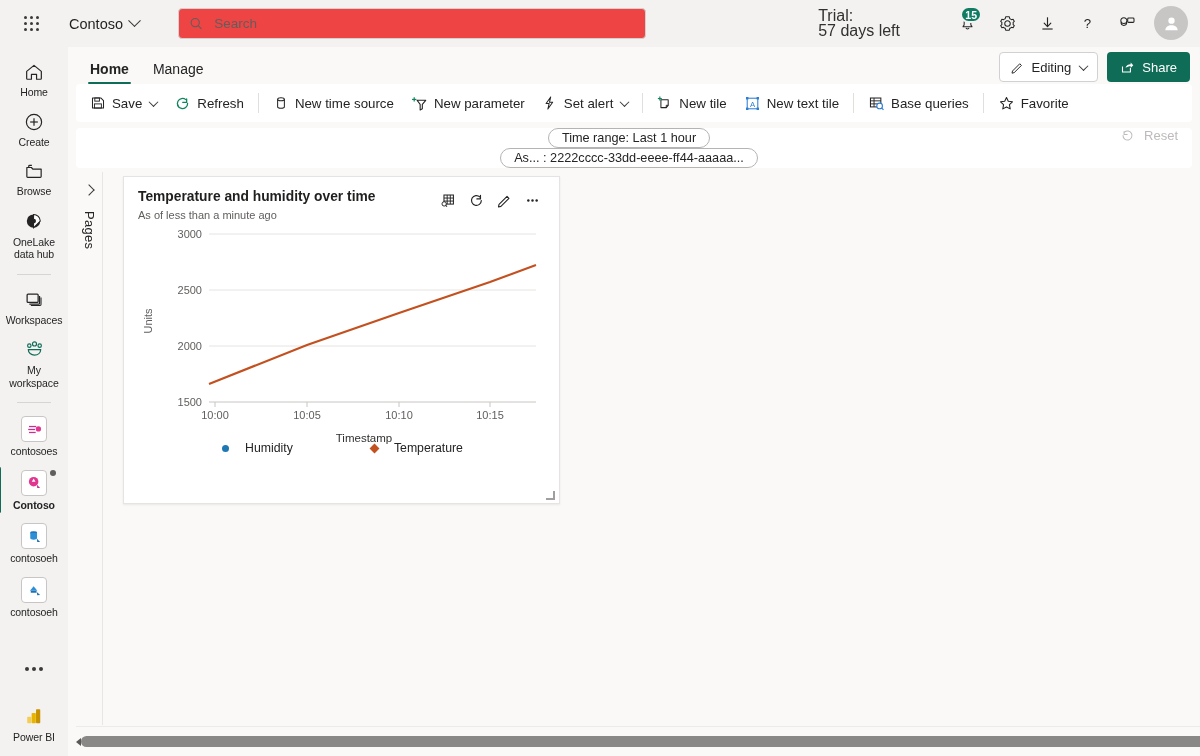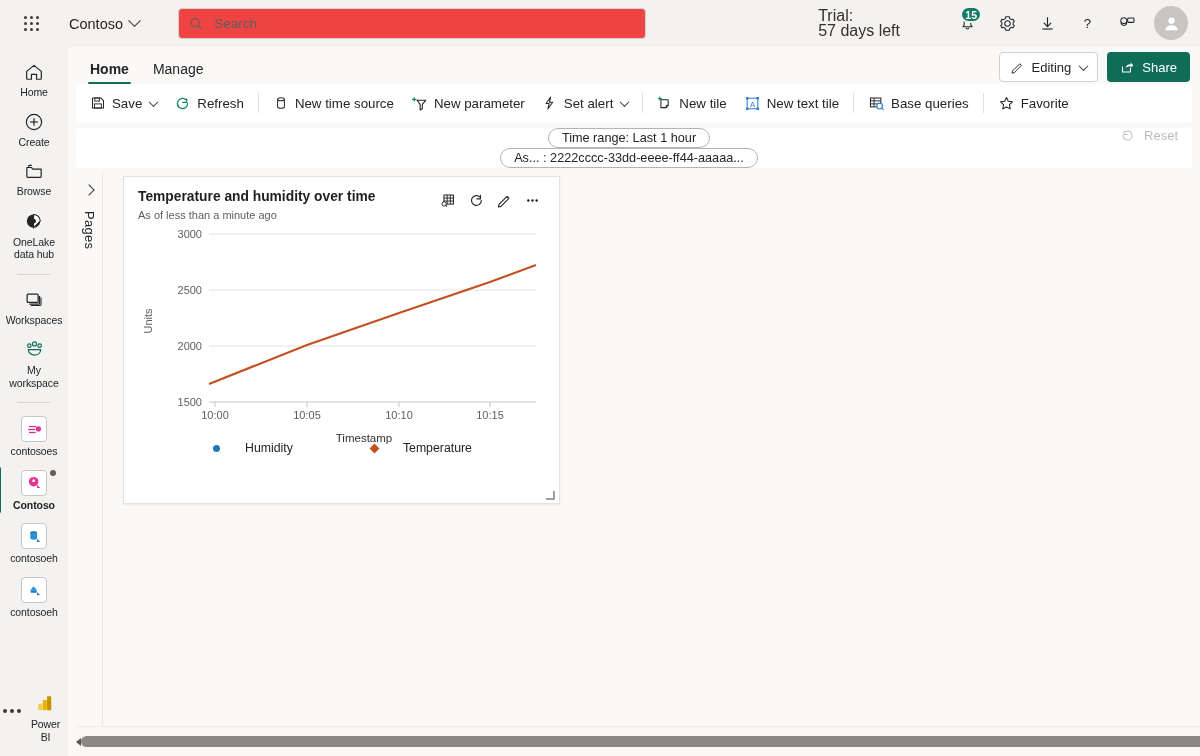--- a/index.html
+++ b/index.html
@@ -83,21 +83,21 @@
   .rail-item.active::before {
     content:""; position:absolute; left:-4px; top:2px; bottom:2px; width:3px;
     background:#0f6c57; border-radius:2px;
   }
   .rail-div { width:34px; height:1px; background:#d6d5d4; margin:6px 0 8px; }
   .ws-tile {
     width:26px; height:26px; border:1px solid #c8c6c4; border-radius:4px; background:#fff;
     display:flex; align-items:center; justify-content:center; position:relative;
   }
   .dot-ind { position:absolute; width:6px; height:6px; border-radius:50%; background:#605e5c; right:7px; top:7px; }
-  .rail-more { margin-top:auto; display:flex; flex-direction:row; align-items:center; width:100%; padding-bottom:6px; }
+  .rail-more { margin-top:auto; display:flex; flex-direction:column; align-items:center; width:100%; padding-bottom:6px; }
   .ellipsis-btn { width:34px; height:30px; display:flex; align-items:center; justify-content:center; cursor:pointer; border-radius:4px; }
   .ellipsis-btn i { width:4px; height:4px; border-radius:50%; background:#3b3a39; display:block; margin:0 1.5px; }
 
   
   .pane {
     position:absolute; left:68px; top:47px; width:1132px; height:709px;
     background:#faf9f8;
   }
   .tabs {
     height:37px; display:flex; align-items:flex-end; gap:4px;
@@ -181,21 +181,21 @@
     width:26px; height:26px; border-radius:4px; display:flex; align-items:center; justify-content:center;
     cursor:pointer; color:#242424;
   }
   .resize-h { position:absolute; right:4px; bottom:3px; width:9px; height:9px; border-right:2px solid #a19f9d; border-bottom:2px solid #a19f9d; cursor:nwse-resize; }
 
   .chart-wrap { position:relative; width:437px; height:250px; }
   .legend {
     position:absolute; bottom:16px; left:0; right:0; display:flex; justify-content:center; gap:78px;
     font-size:12.3px; color:#242424;
   }
-  .leg { display:flex; align-items:center; gap:25px; cursor:pointer; }
+  .leg { display:flex; align-items:center; gap:16px; cursor:pointer; }
   .leg-dot { width:7px; height:7px; border-radius:50%; }
   .leg-dia { width:7px; height:7px; transform:rotate(45deg); }
 
   
   .hscroll {
     position:absolute; left:8px; right:0; bottom:0; height:30px; background:#faf9f8;
     border-top:1px solid #edebe9; display:flex; align-items:center;
   }
   .sb-arrow { width:16px; height:30px; display:flex; align-items:center; justify-content:center; cursor:pointer; }
   .sb-arrow s { width:0; height:0; display:block; border-top:4px solid transparent; border-bottom:4px solid transparent; }

